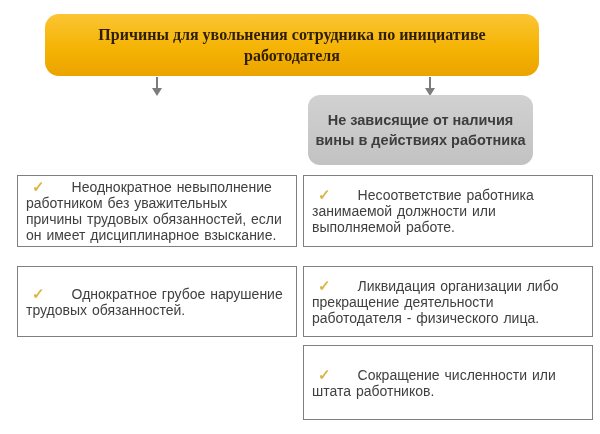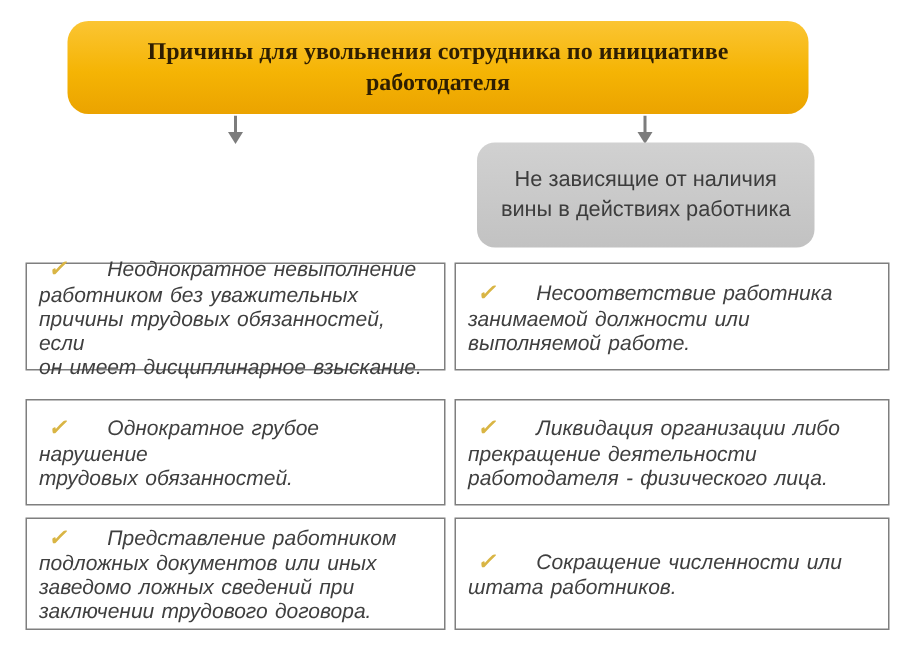--- a/index.html
+++ b/index.html
@@ -27,28 +27,28 @@
   }
   .arrow { position:absolute; top:77px; width:16px; height:20px; }
   .arrow-left  { left:149px; }
   .arrow-right { left:422px; }
   .branch {
     position:absolute; top:95px; width:225px; height:70px; border-radius:12px;
     background:linear-gradient(180deg, var(--branch_bg_light) 0%, var(--branch_bg_dark) 100%);
     display:flex; align-items:center; justify-content:center;
   }
   .branch-left  { left:45px; }
-  .branch-right { left:318px; }
+  .branch-right { left:308px;font-weight:bold; }
   .branch-label {
     text-align:center; white-space:pre-line; font-size:14.5px; line-height:20px;
     color:var(--branch_text);
   }
   .item {
     position:absolute; background:#fff; border:1px solid var(--item_border);
-    display:flex; align-items:center; box-sizing:border-box;font-style:italic;
+    display:flex; align-items:center; box-sizing:border-box;
   }
   .col-l { left:17px;  width:280px; }
   .col-r { left:303px; width:290px; }
   .row-1 { top:175px; height:72px; }
   .row-2 { top:266px; height:71px;align-items:center; }
   .row-3 { top:345px; height:75px; }
   .item-p { margin:0; padding:2px 8px; font-size:14px; line-height:16px; color:var(--item_text); }
   .check {
     color:var(--check); font-weight:bold; font-size:15px;
     margin-left:6px; margin-right:27px;
@@ -82,26 +82,20 @@
   <div class="item col-l row-1">
     <p class="item-p"><span class="check">✓</span><span class="itx">Неоднократное невыполнение
 работником без уважительных
 причины трудовых обязанностей, если
 он имеет дисциплинарное взыскание.</span></p>
   </div>
   <div class="item col-l row-2">
     <p class="item-p"><span class="check">✓</span><span class="itx">Однократное грубое нарушение
 трудовых обязанностей.</span></p>
   </div>
-  <div class="item col-l row-3">
-    <p class="item-p"><span class="check">✓</span><span class="itx">Представление работником
-подложных документов или иных
-заведомо ложных сведений при
-заключении трудового договора.</span></p>
-  </div>
 
   <div class="item col-r row-1">
     <p class="item-p"><span class="check">✓</span><span class="itx">Несоответствие работника
 занимаемой должности или
 выполняемой работе.</span></p>
   </div>
   <div class="item col-r row-3">
     <p class="item-p"><span class="check">✓</span><span class="itx">Сокращение численности или
 штата работников.</span></p>
   </div>

